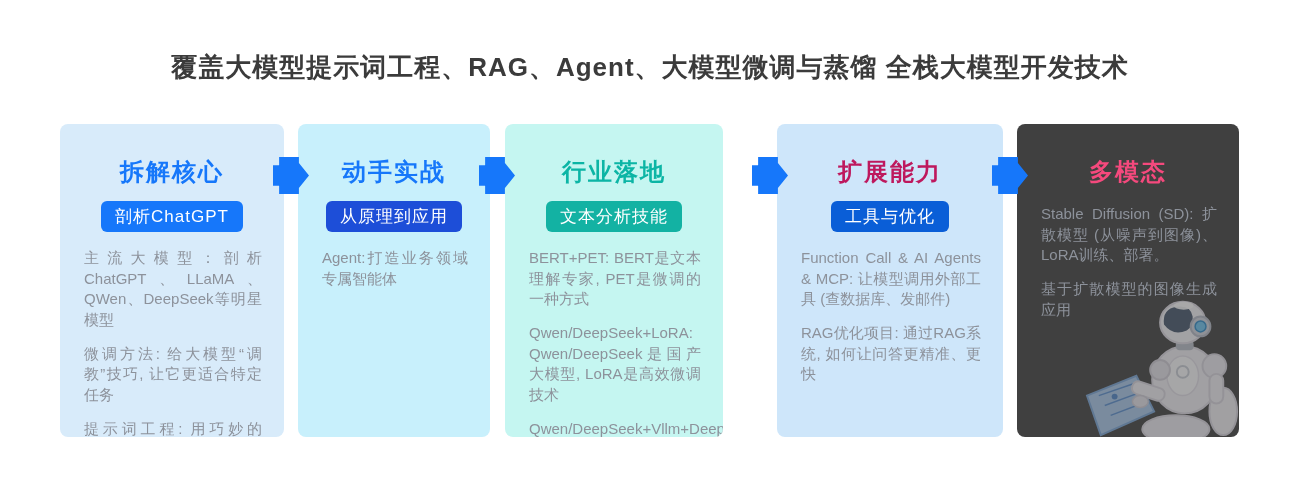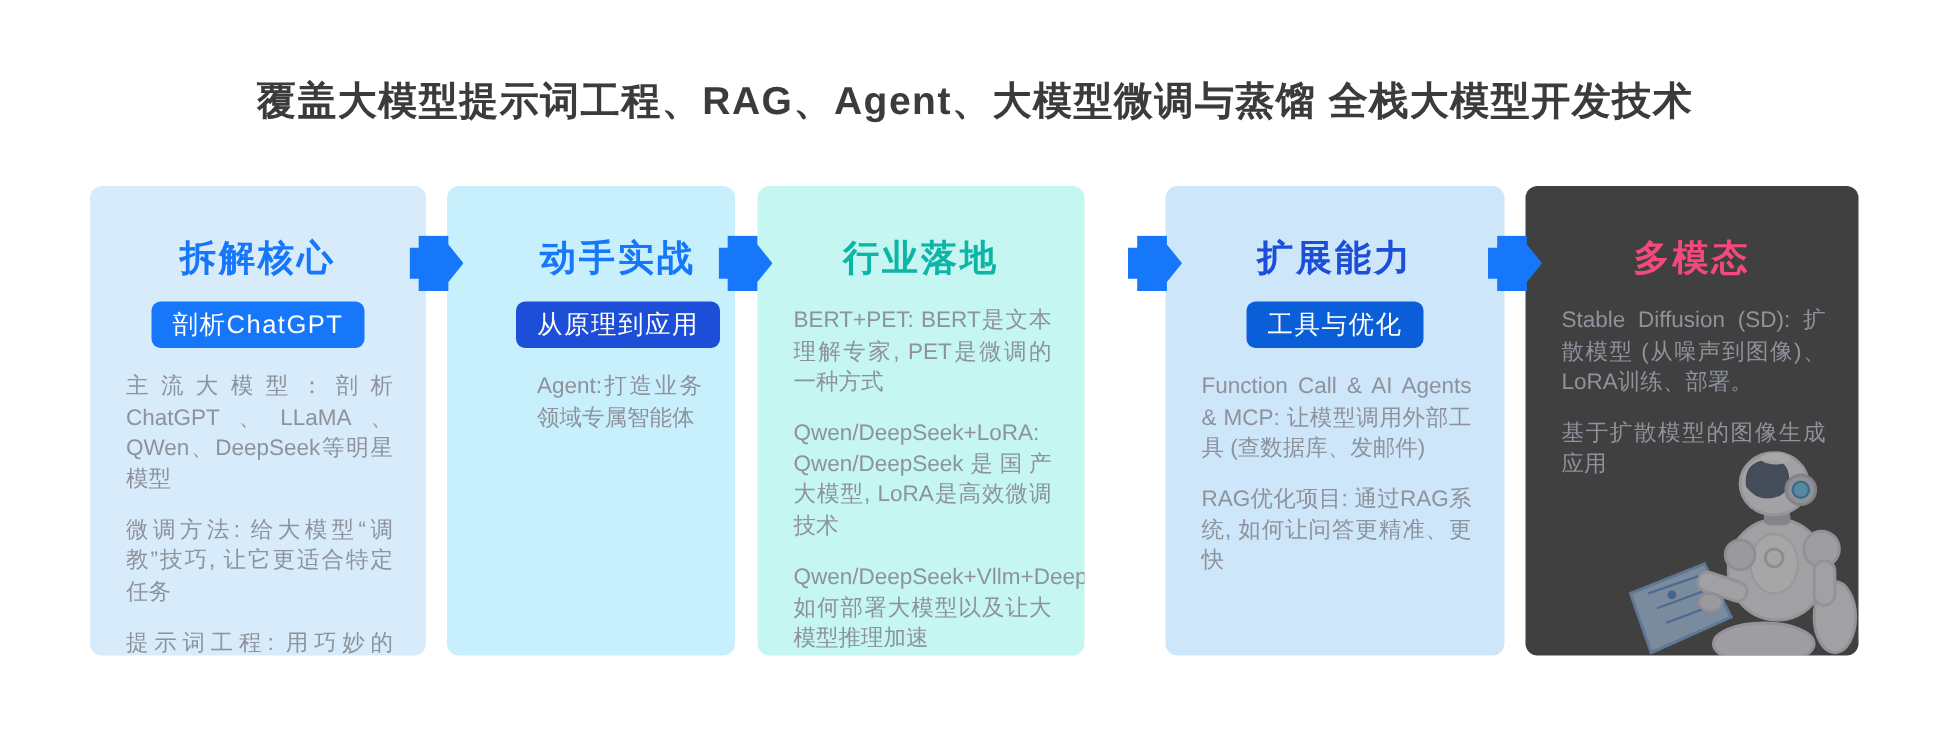--- a/index.html
+++ b/index.html
@@ -24,35 +24,35 @@
     left: 60px; top: 124px;
     width: 1180px; height: 313px;
   }
   .col {
     position: absolute;
     top: 0; height: 313px;
     border-radius: 8px;
     overflow: hidden;
   }
   .col-1 { left: 0;    width: 224px; background: #d8ebfa; }
-  .col-2 { left: 238px; width: 192px; background: #c8f0fc; padding-left: 36px; }
+  .col-2 { left: 238px; width: 192px; background: #c8f0fc; }
   .col-3 { left: 445px; width: 218px; background: #c5f6f1; }
   .col-4 { left: 717px; width: 226px; background: #cee6fa; }
   .col-5 { left: 957px; width: 222px; background: #404040; }
 
   .col-title {
     margin-top: 32px;
     text-align: center;
     font-size: 24px;
     font-weight: 700;
     letter-spacing: 2px;
   }
   .col-1 .col-title, .col-2 .col-title { color: #1677fa; }
   .col-3 .col-title { color: #0cb5a5; }
-  .col-4 .col-title { color: #1d4ed8; }
+  .col-4 .col-title { color: #be185d; }
   .col-5 .col-title { color: #f5497d; }
 
   .badge {
     display: block;
     margin: 13px auto 0 auto;
     width: max-content;
     padding: 4px 14px;
     border-radius: 6px;
     font-size: 17px;
     color: #ffffff;
@@ -120,20 +120,21 @@
   <section class="col col-2">
     <h2 class="col-title">动手实战</h2>
     <span class="badge">从原理到应用</span>
     <div class="col-body">
       <p>Agent:打造业务领域专属智能体</p>
     </div>
   </section>
 
   <section class="col col-3">
     <h2 class="col-title">行业落地</h2>
+    <span class="badge">文本分析技能</span>
     <div class="col-body">
       <p>BERT+PET: BERT是文本理解专家, PET是微调的一种方式</p>
       <p>Qwen/DeepSeek+LoRA: Qwen/DeepSeek是国产大模型, LoRA是高效微调技术</p>
       <p>Qwen/DeepSeek+Vllm+DeepSpeed: 如何部署大模型以及让大模型推理加速</p>
     </div>
   </section>
 
   <section class="col col-4">
     <h2 class="col-title">扩展能力</h2>
     <span class="badge">工具与优化</span>

